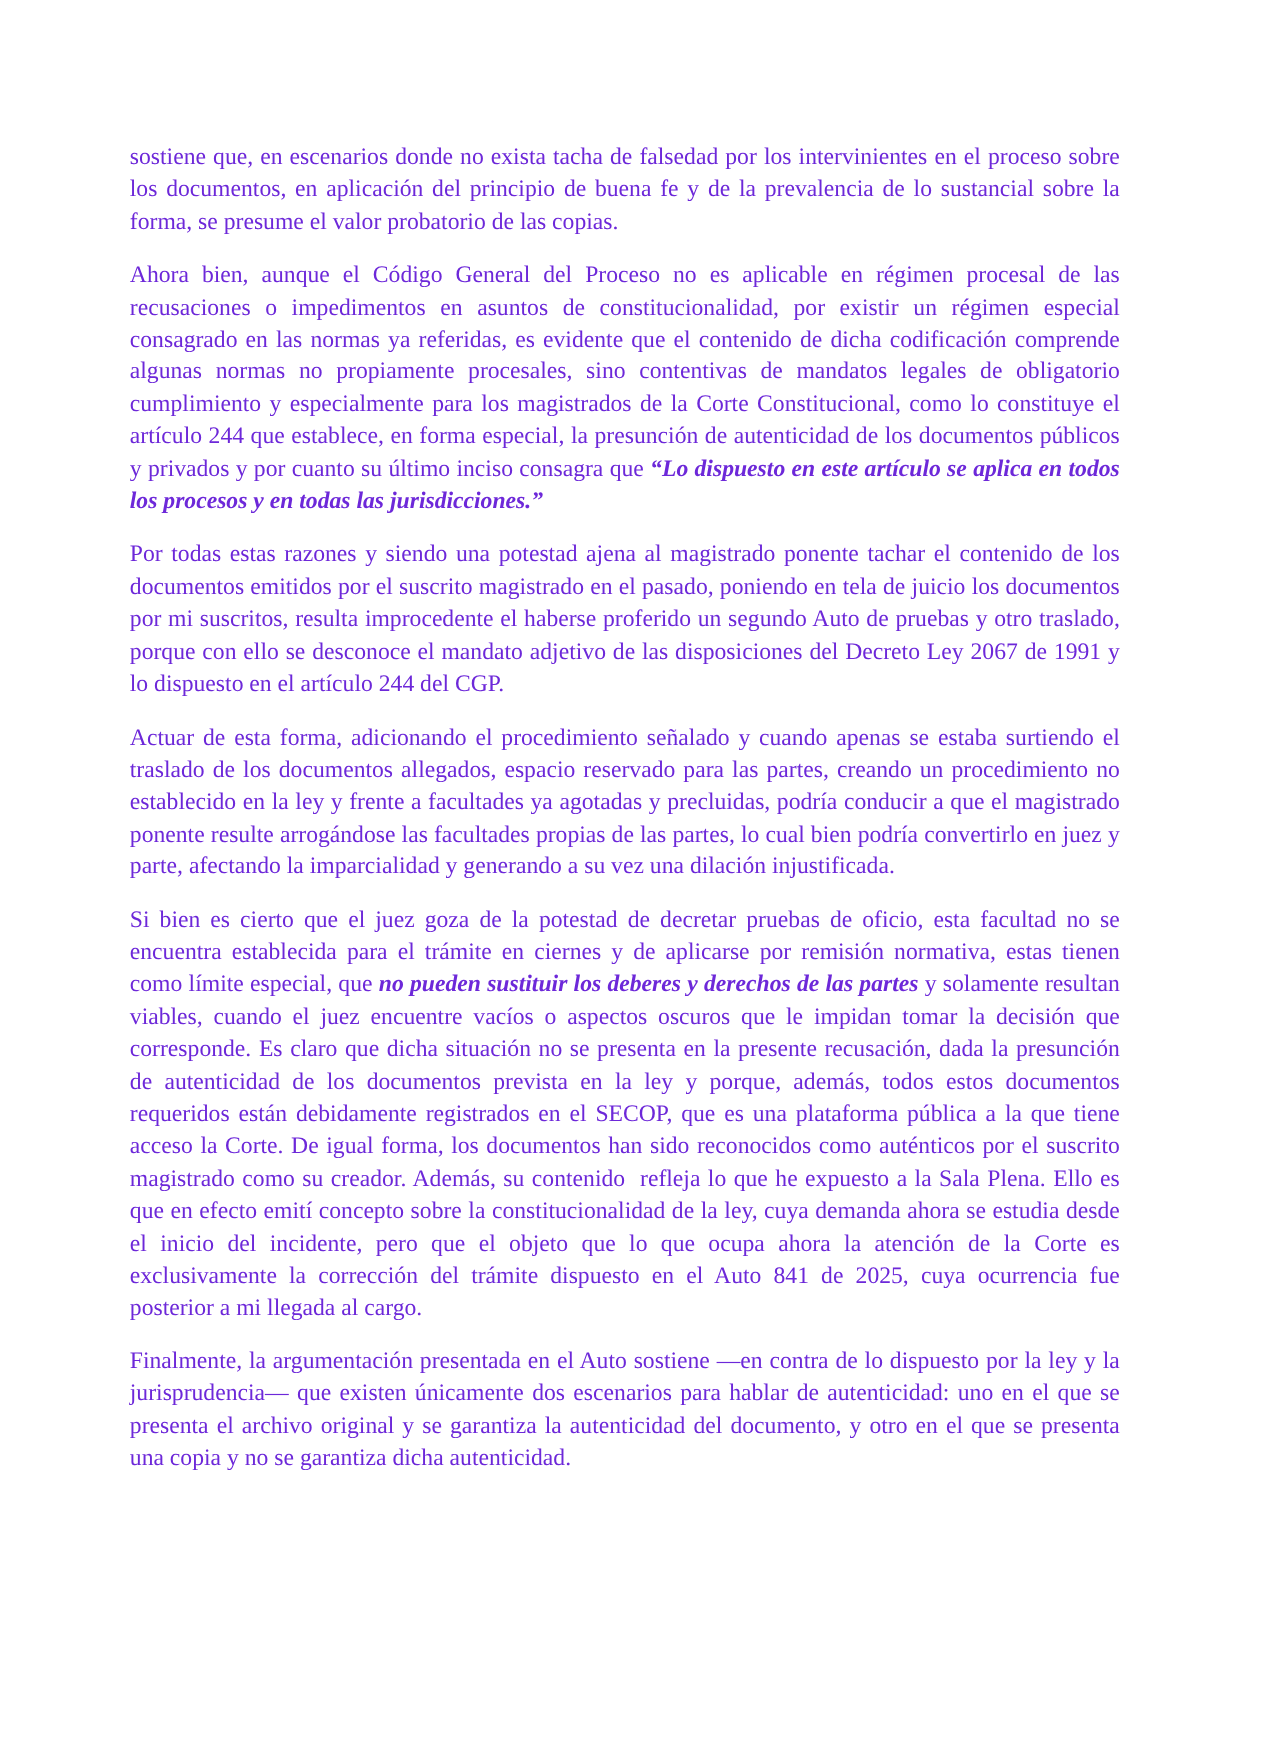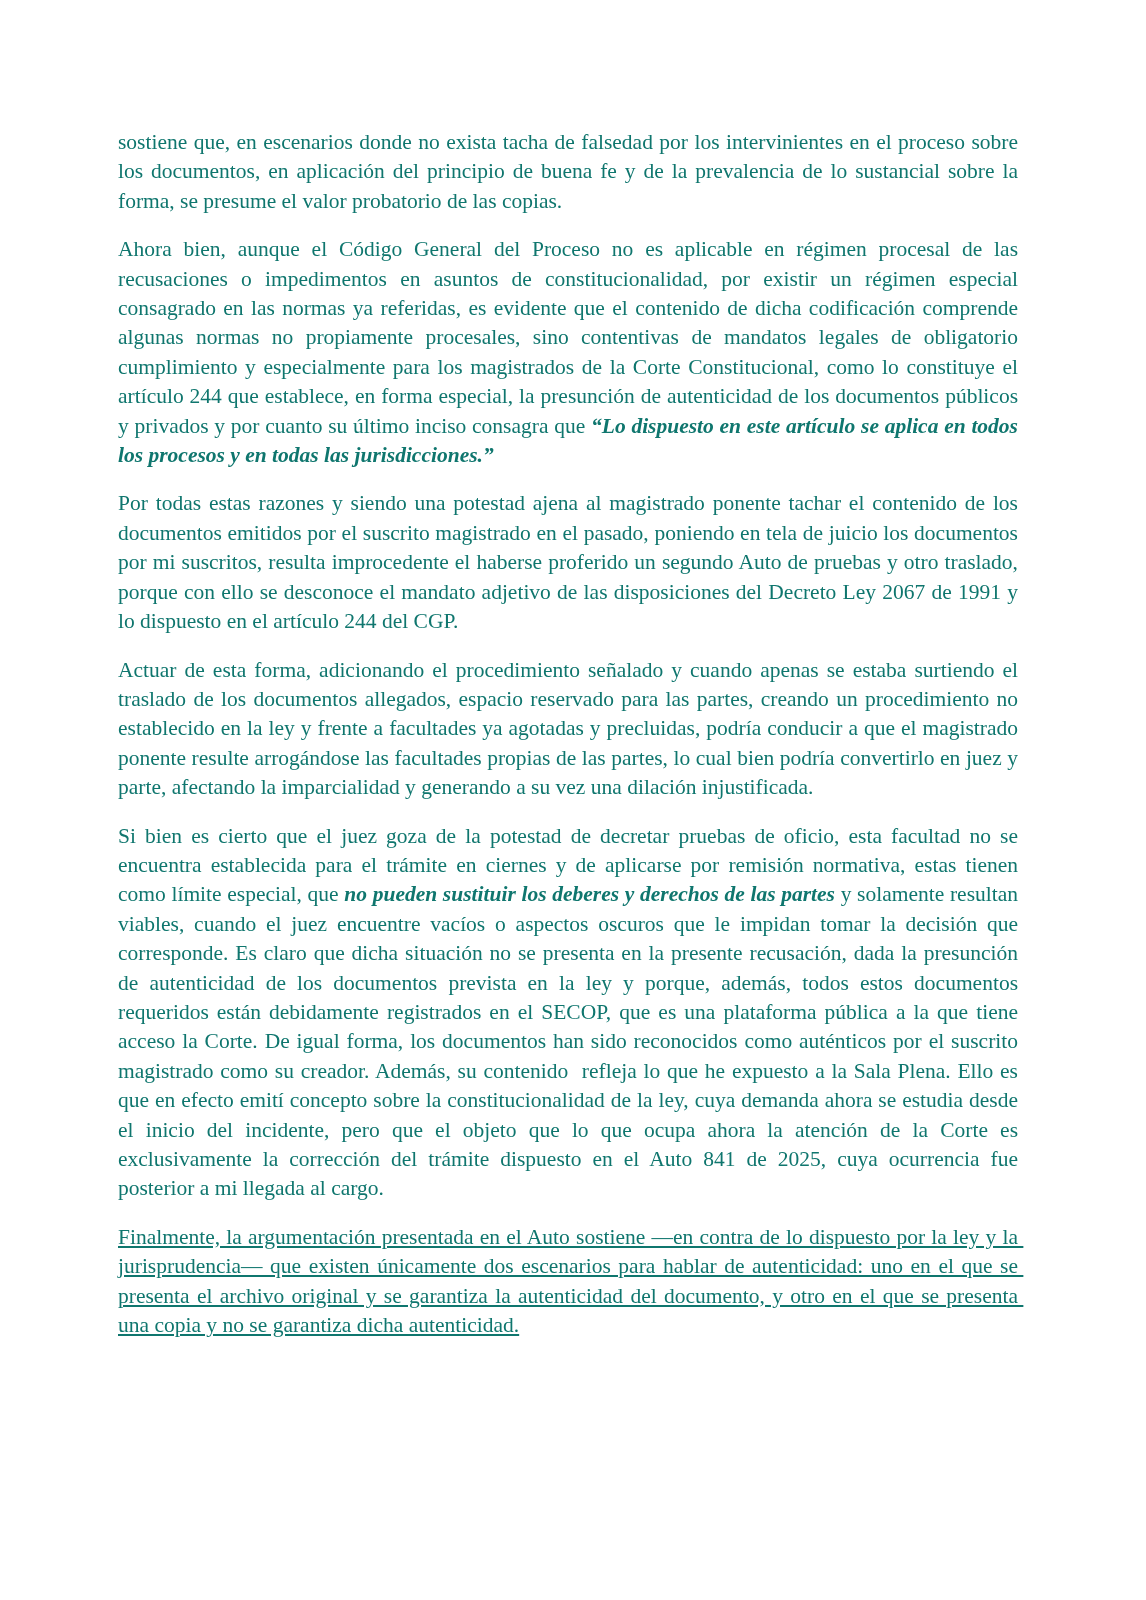--- a/index.html
+++ b/index.html
@@ -35,33 +35,32 @@
 
   .para {
     margin: 0 0 19px 0;
     text-align: justify;
     text-align-last: left;
     white-space: pre-wrap;
   }
 
   .para:last-child {
     margin-bottom: 0;
-    text-decoration: underline;
   }
 
   .bi {
     font-weight: bold;
     font-style: italic;
   }
 </style>
 </head>
 <body>
 
 <div class="page" style="background: rgb(255, 255, 255);">
-  <div class="text-column" id="text-column" style="color: #0f766e;">
+  <div class="text-column" id="text-column" style="color: #6d28d9;">
 
   <p class="para"><span>sostiene que, en escenarios donde no exista tacha de falsedad por los intervinientes en el proceso sobre los documentos, en aplicación del principio de buena fe y de la prevalencia de lo sustancial sobre la forma, se presume el valor probatorio de las copias.</span></p>
       <p class="para"><span>Ahora bien, aunque el Código General del Proceso no es aplicable en régimen procesal de las recusaciones o impedimentos en asuntos de constitucionalidad, por existir un régimen especial consagrado en las normas ya referidas, es evidente que el contenido de dicha codificación comprende algunas normas no propiamente procesales, sino contentivas de mandatos legales de obligatorio cumplimiento y especialmente para los magistrados de la Corte Constitucional, como lo constituye el artículo 244 que establece, en forma especial, la presunción de autenticidad de los documentos públicos y privados y por cuanto su último inciso consagra que </span><span class="bi">“Lo dispuesto en este artículo se aplica en todos los procesos y en todas las jurisdicciones.”</span></p>
       <p class="para"><span>Por todas estas razones y siendo una potestad ajena al magistrado ponente tachar el contenido de los documentos emitidos por el suscrito magistrado en el pasado, poniendo en tela de juicio los documentos por mi suscritos, resulta improcedente el haberse proferido un segundo Auto de pruebas y otro traslado, porque con ello se desconoce el mandato adjetivo de las disposiciones del Decreto Ley 2067 de 1991 y lo dispuesto en el artículo 244 del CGP.</span></p>
       <p class="para"><span>Actuar de esta forma, adicionando el procedimiento señalado y cuando apenas se estaba surtiendo el traslado de los documentos allegados, espacio reservado para las partes, creando un procedimiento no establecido en la ley y frente a facultades ya agotadas y precluidas, podría conducir a que el magistrado ponente resulte arrogándose las facultades propias de las partes, lo cual bien podría convertirlo en juez y parte, afectando la imparcialidad y generando a su vez una dilación injustificada.</span></p>
       <p class="para"><span>Si bien es cierto que el juez goza de la potestad de decretar pruebas de oficio, esta facultad no se encuentra establecida para el trámite en ciernes y de aplicarse por remisión normativa, estas tienen como límite especial, que </span><span class="bi">no pueden sustituir los deberes y derechos de las partes</span><span> y solamente resultan viables, cuando el juez encuentre vacíos o aspectos oscuros que le impidan tomar la decisión que corresponde. Es claro que dicha situación no se presenta en la presente recusación, dada la presunción de autenticidad de los documentos prevista en la ley y porque, además, todos estos documentos requeridos están debidamente registrados en el SECOP, que es una plataforma pública a la que tiene acceso la Corte. De igual forma, los documentos han sido reconocidos como auténticos por el suscrito magistrado como su creador. Además, su contenido  refleja lo que he expuesto a la Sala Plena. Ello es que en efecto emití concepto sobre la constitucionalidad de la ley, cuya demanda ahora se estudia desde el inicio del incidente, pero que el objeto que lo que ocupa ahora la atención de la Corte es exclusivamente la corrección del trámite dispuesto en el Auto 841 de 2025, cuya ocurrencia fue posterior a mi llegada al cargo.</span></p>
       <p class="para"><span>Finalmente, la argumentación presentada en el Auto sostiene —en contra de lo dispuesto por la ley y la jurisprudencia— que existen únicamente dos escenarios para hablar de autenticidad: uno en el que se presenta el archivo original y se garantiza la autenticidad del documento, y otro en el que se presenta una copia y no se garantiza dicha autenticidad.</span></p>
     </div>
 </div>
 

